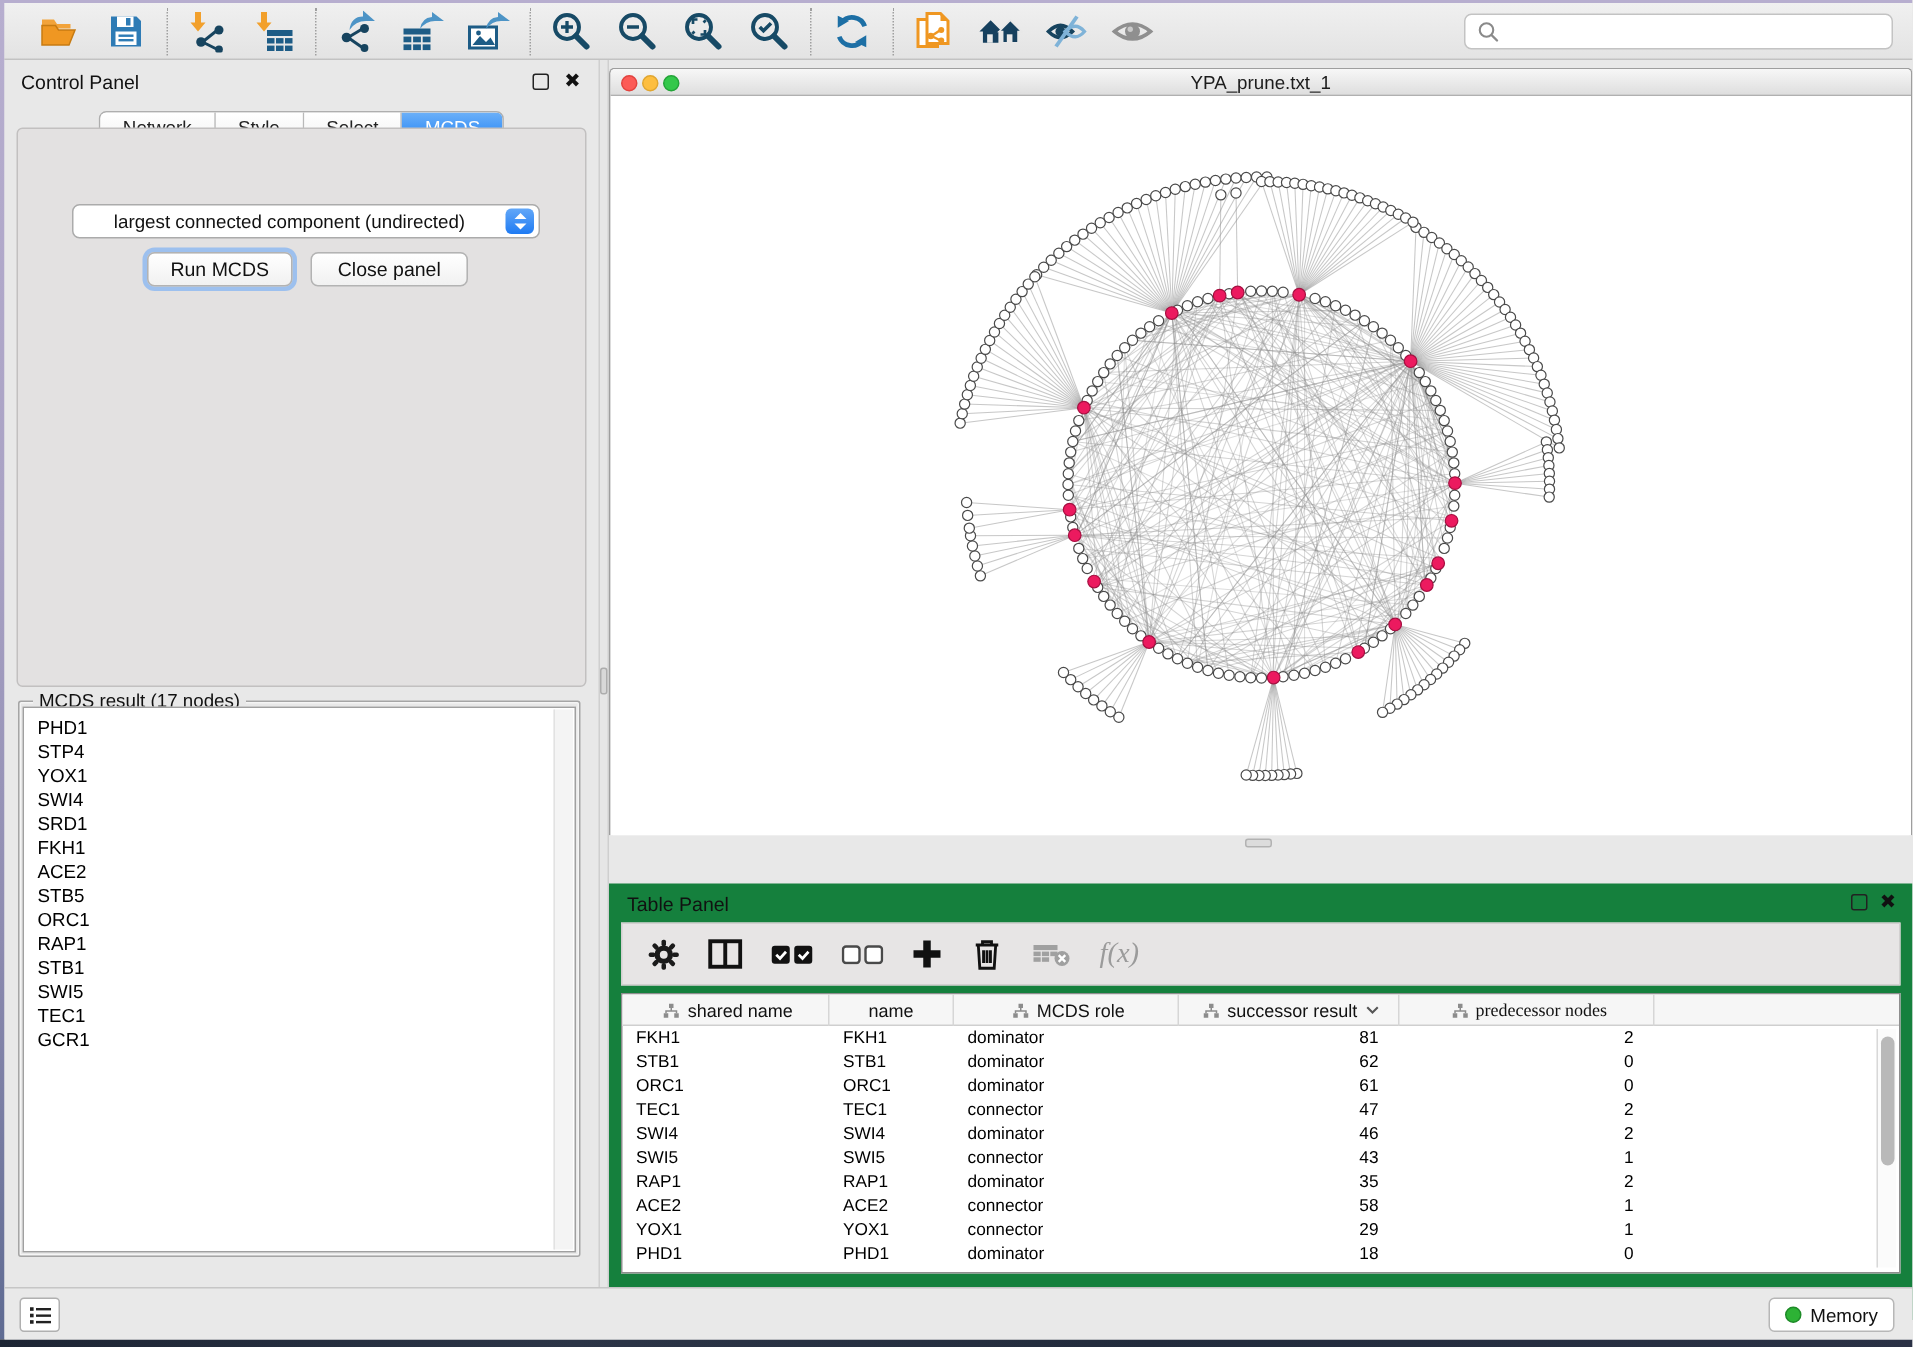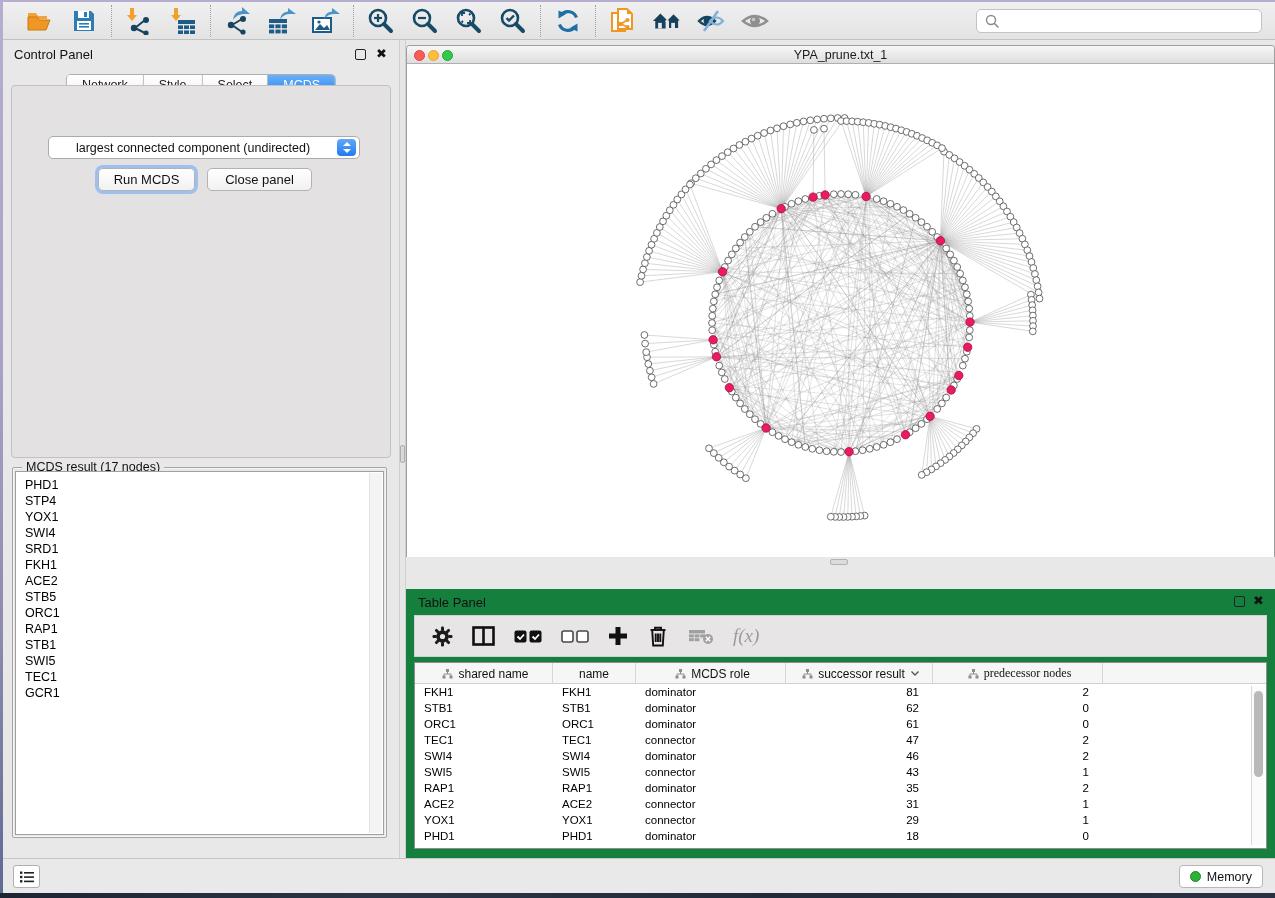--- a/index.html
+++ b/index.html
@@ -1241,21 +1241,21 @@
           <div class="nt-cell txt" style="width: 138px;">RAP1</div>
           <div class="nt-cell txt" style="width: 83px;">RAP1</div>
           <div class="nt-cell txt" style="width: 150px;">dominator</div>
           <div class="nt-cell num" style="width: 147px;">35</div>
           <div class="nt-cell num" style="width: 170px;">2</div>
         </div>
         <div class="nt-row">
           <div class="nt-cell txt" style="width: 138px;">ACE2</div>
           <div class="nt-cell txt" style="width: 83px;">ACE2</div>
           <div class="nt-cell txt" style="width: 150px;">connector</div>
-          <div class="nt-cell num" style="width: 147px;">31</div>
+          <div class="nt-cell num" style="width: 147px;">58</div>
           <div class="nt-cell num" style="width: 170px;">1</div>
         </div>
         <div class="nt-row">
           <div class="nt-cell txt" style="width: 138px;">YOX1</div>
           <div class="nt-cell txt" style="width: 83px;">YOX1</div>
           <div class="nt-cell txt" style="width: 150px;">connector</div>
           <div class="nt-cell num" style="width: 147px;">29</div>
           <div class="nt-cell num" style="width: 170px;">1</div>
         </div>
         <div class="nt-row">

